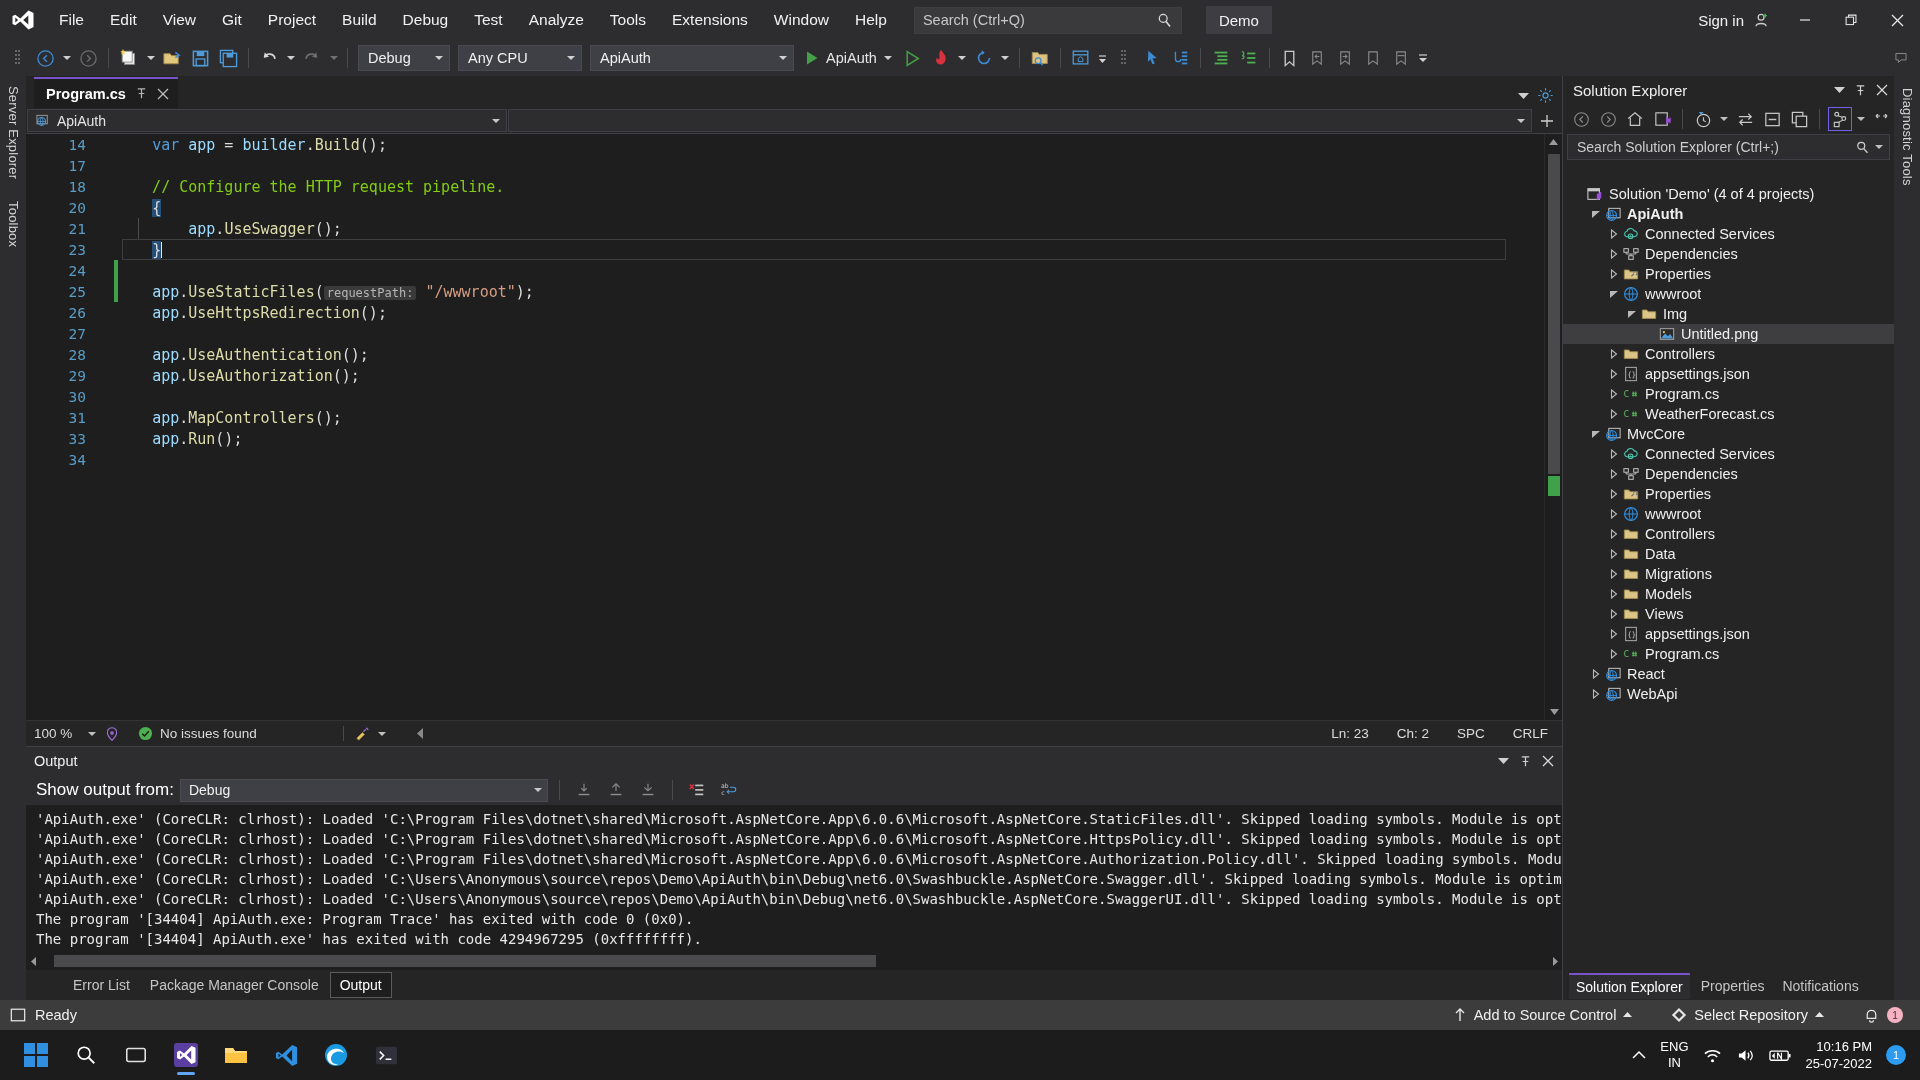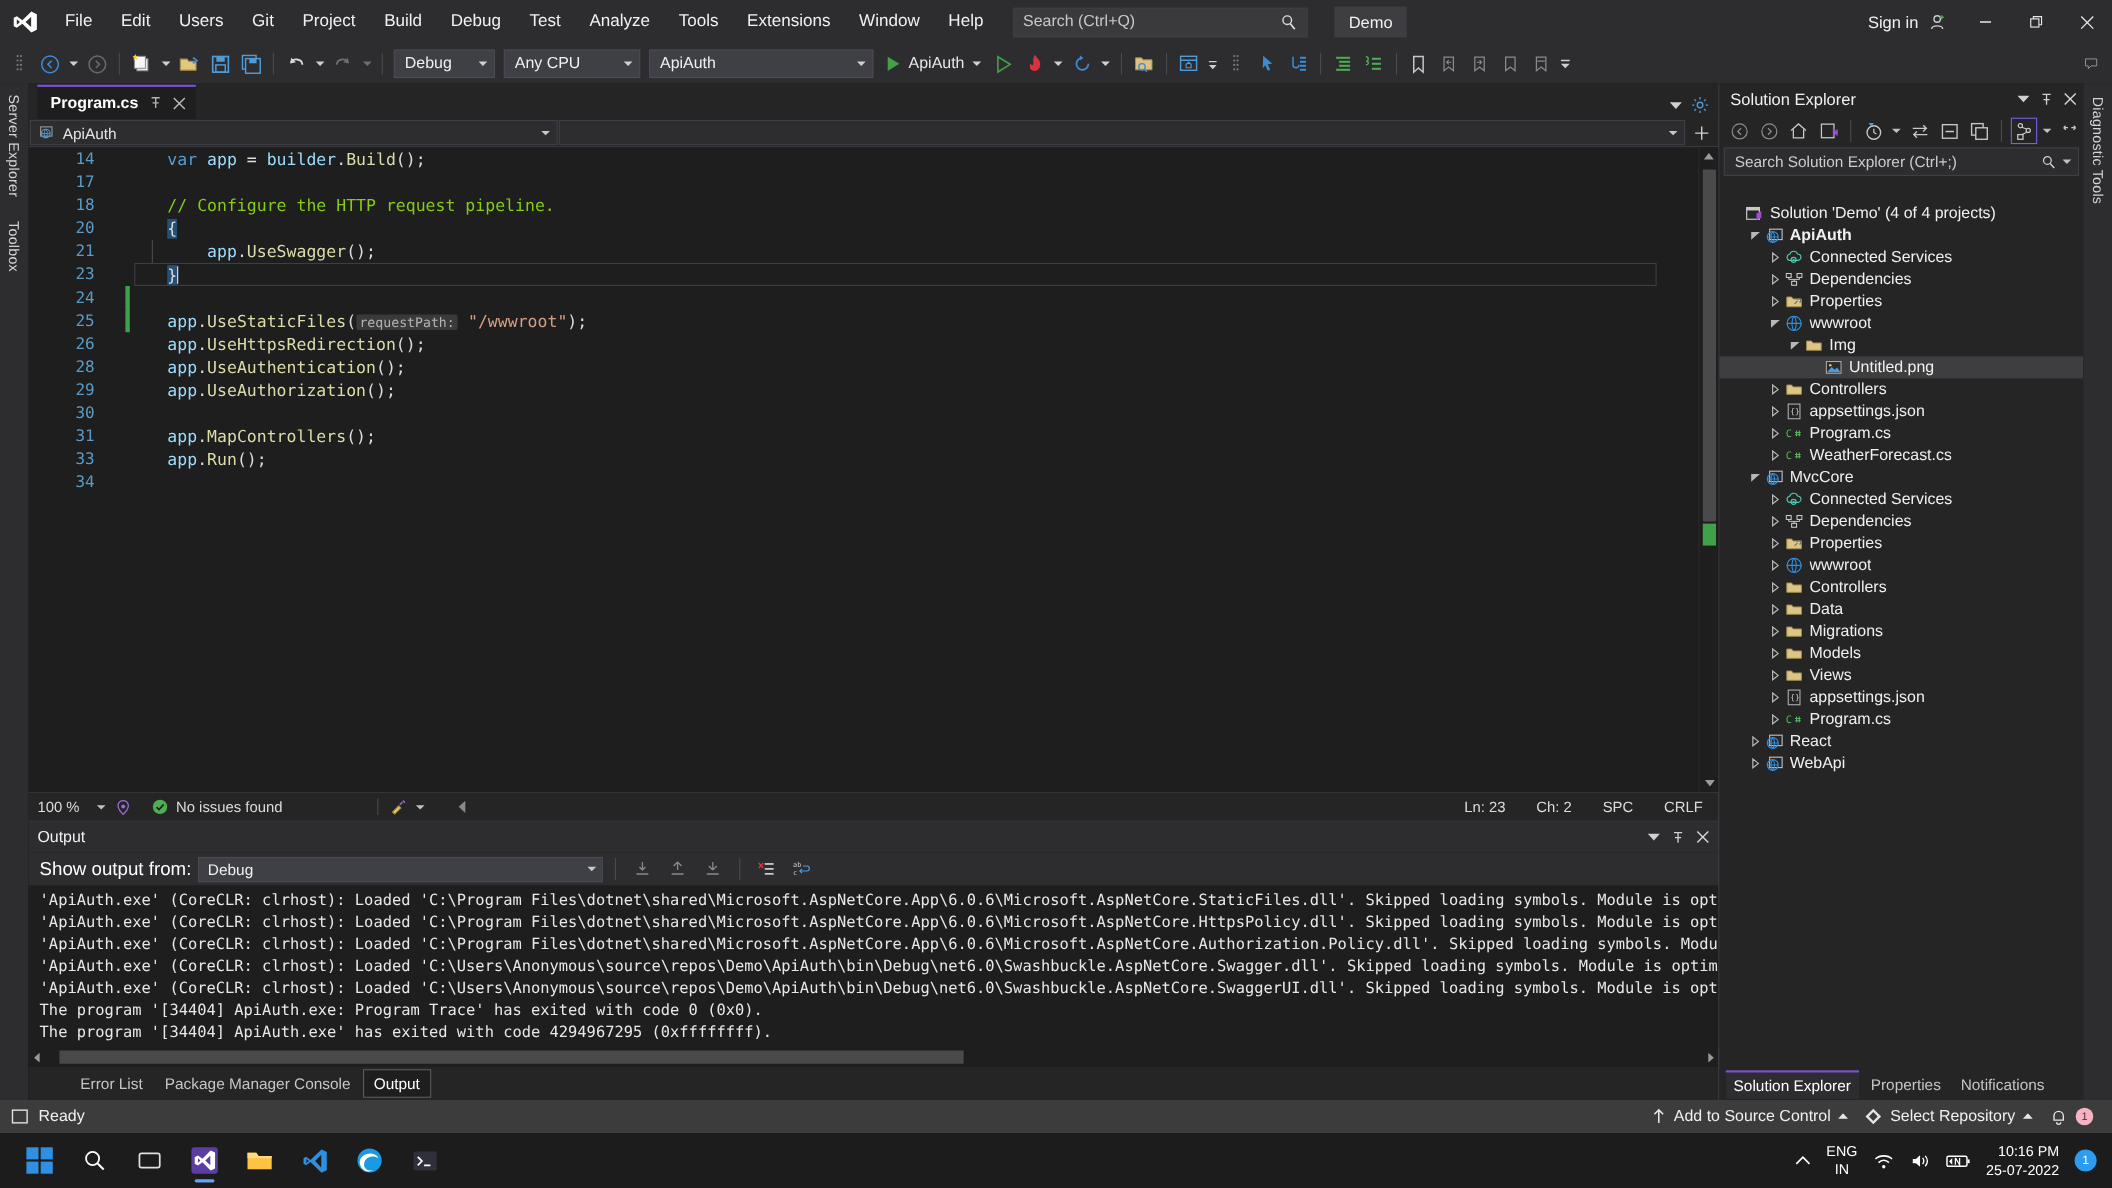--- a/index.html
+++ b/index.html
@@ -131,21 +131,21 @@
   .tr.bold .nm { font-weight:bold; }
   .se-footer { height:28px; display:flex; align-items:center; gap:4px; padding-left:6px; background:#252526; flex:0 0 28px; }
   .se-ftab { font-size:14px; color:#c5c5c5; padding:4px 7px; }
   .se-ftab.active { color:#ffffff; background:#2d2d30; border-top:2px solid #7a52cc; }
 
   .far-rail { width:26px; flex:0 0 26px; background:#2d2d30; padding-top:12px; display:flex; justify-content:center; }
 
   
   .vs-status { height:30px; background:#3c3c3c; display:flex; align-items:center; font-size:14.5px; color:#f0f0f0; flex:0 0 30px; }
   .vs-status .l { display:flex; align-items:center; gap:9px; padding-left:10px; }
-  .vs-status .r { margin-left:auto; display:flex; align-items:center; gap:1px; padding-right:10px; }
+  .vs-status .r { margin-left:auto; display:flex; align-items:center; gap:25px; padding-right:10px; }
   .vs-status .grp { display:flex; align-items:center; gap:7px; padding:0 7px; }
   .badge { width:16px; height:16px; border-radius:50%; background:#f4b3c2; color:#5a2130;
            font-size:10px; display:flex; align-items:center; justify-content:center; }
 
   
   .taskbar { height:50px; background:#1c1c1c; display:flex; align-items:center; flex:0 0 50px; position:relative; }
   .tb-apps { display:flex; align-items:center; gap:6px; padding-left:14px; }
   .tapp { width:44px; height:44px; display:flex; align-items:center; justify-content:center; position:relative; border-radius:4px; }
   .tapp.active::after { content:''; position:absolute; bottom:2px; left:50%; transform:translateX(-50%);
                         width:18px; height:3px; background:#60a5fa; border-radius:2px; }
@@ -165,21 +165,21 @@
   <div class="titlebar">
     <div class="vs-logo">
       <svg width="24" height="24" viewBox="0 0 24 24">
         <path d="M17.5 2.5 L22.5 5 V19 L17.5 21.5 L9.3 13.6 L4.3 17.3 L1.5 15.9 V8.1 L4.3 6.7 L9.3 10.4 Z
                  M17.3 7.4 L12.2 12 L17.3 16.6 Z M4.3 9.4 V14.6 L7.1 12 Z" fill="#ffffff"></path>
       </svg>
     </div>
     <div class="menu">
       <div class="menu-item">File</div>
       <div class="menu-item">Edit</div>
-      <div class="menu-item">Users</div>
+      <div class="menu-item">View</div>
       <div class="menu-item">Git</div>
       <div class="menu-item">Project</div>
       <div class="menu-item">Build</div>
       <div class="menu-item">Debug</div>
       <div class="menu-item">Test</div>
       <div class="menu-item">Analyze</div>
       <div class="menu-item">Tools</div>
       <div class="menu-item">Extensions</div>
       <div class="menu-item">Window</div>
       <div class="menu-item">Help</div>
@@ -569,20 +569,21 @@
         <div class="code-area" id="code-area">
             <div class="code-line"><span class="ln">14</span><span class="code-txt"><span class="k-pun">    </span><span class="k-kw">var</span><span class="k-pun"> </span><span class="k-var">app</span><span class="k-pun"> = </span><span class="k-var">builder</span><span class="k-pun">.</span><span class="k-mth">Build</span><span class="k-pun">();</span></span></div>
             <div class="code-line"><span class="ln">17</span><span class="code-txt"></span></div>
             <div class="code-line"><span class="ln">18</span><span class="code-txt"><span class="k-com">    // Configure the HTTP request pipeline.</span></span></div>
             <div class="code-line"><span class="ln">20</span><span class="code-txt"><span class="k-pun">    </span><span class="k-pun brace-hl">{</span></span></div>
             <div class="code-line"><span class="ln">21</span><span class="indent-guide" style="left: 112px; top: 0px; height: 21px;"></span><span class="code-txt"><span class="k-pun">        </span><span class="k-var">app</span><span class="k-pun">.</span><span class="k-mth">UseSwagger</span><span class="k-pun">();</span></span></div>
             <div class="code-line"><span class="ln">23</span><span class="cur-line-box"></span><span class="code-txt"><span class="k-pun">    </span><span class="k-pun brace-hl">}</span><span class="caret"></span></span></div>
             <div class="code-line"><span class="ln">24</span><span class="chg green"></span><span class="code-txt"></span></div>
             <div class="code-line"><span class="ln">25</span><span class="chg green"></span><span class="code-txt"><span class="k-pun">    </span><span class="k-var">app</span><span class="k-pun">.</span><span class="k-mth">UseStaticFiles</span><span class="k-pun">(</span><span class="hint">requestPath:</span><span class="k-pun"> </span><span class="k-str">"/wwwroot"</span><span class="k-pun">);</span></span></div>
             <div class="code-line"><span class="ln">26</span><span class="code-txt"><span class="k-pun">    </span><span class="k-var">app</span><span class="k-pun">.</span><span class="k-mth">UseHttpsRedirection</span><span class="k-pun">();</span></span></div>
+            <div class="code-line"><span class="ln">27</span><span class="code-txt"></span></div>
             <div class="code-line"><span class="ln">28</span><span class="code-txt"><span class="k-pun">    </span><span class="k-var">app</span><span class="k-pun">.</span><span class="k-mth">UseAuthentication</span><span class="k-pun">();</span></span></div>
             <div class="code-line"><span class="ln">29</span><span class="code-txt"><span class="k-pun">    </span><span class="k-var">app</span><span class="k-pun">.</span><span class="k-mth">UseAuthorization</span><span class="k-pun">();</span></span></div>
             <div class="code-line"><span class="ln">30</span><span class="code-txt"></span></div>
             <div class="code-line"><span class="ln">31</span><span class="code-txt"><span class="k-pun">    </span><span class="k-var">app</span><span class="k-pun">.</span><span class="k-mth">MapControllers</span><span class="k-pun">();</span></span></div>
             <div class="code-line"><span class="ln">33</span><span class="code-txt"><span class="k-pun">    </span><span class="k-var">app</span><span class="k-pun">.</span><span class="k-mth">Run</span><span class="k-pun">();</span></span></div>
             <div class="code-line"><span class="ln">34</span><span class="code-txt"></span></div>
           </div>
 
         <div class="v-scroll">
           <div class="arr">

